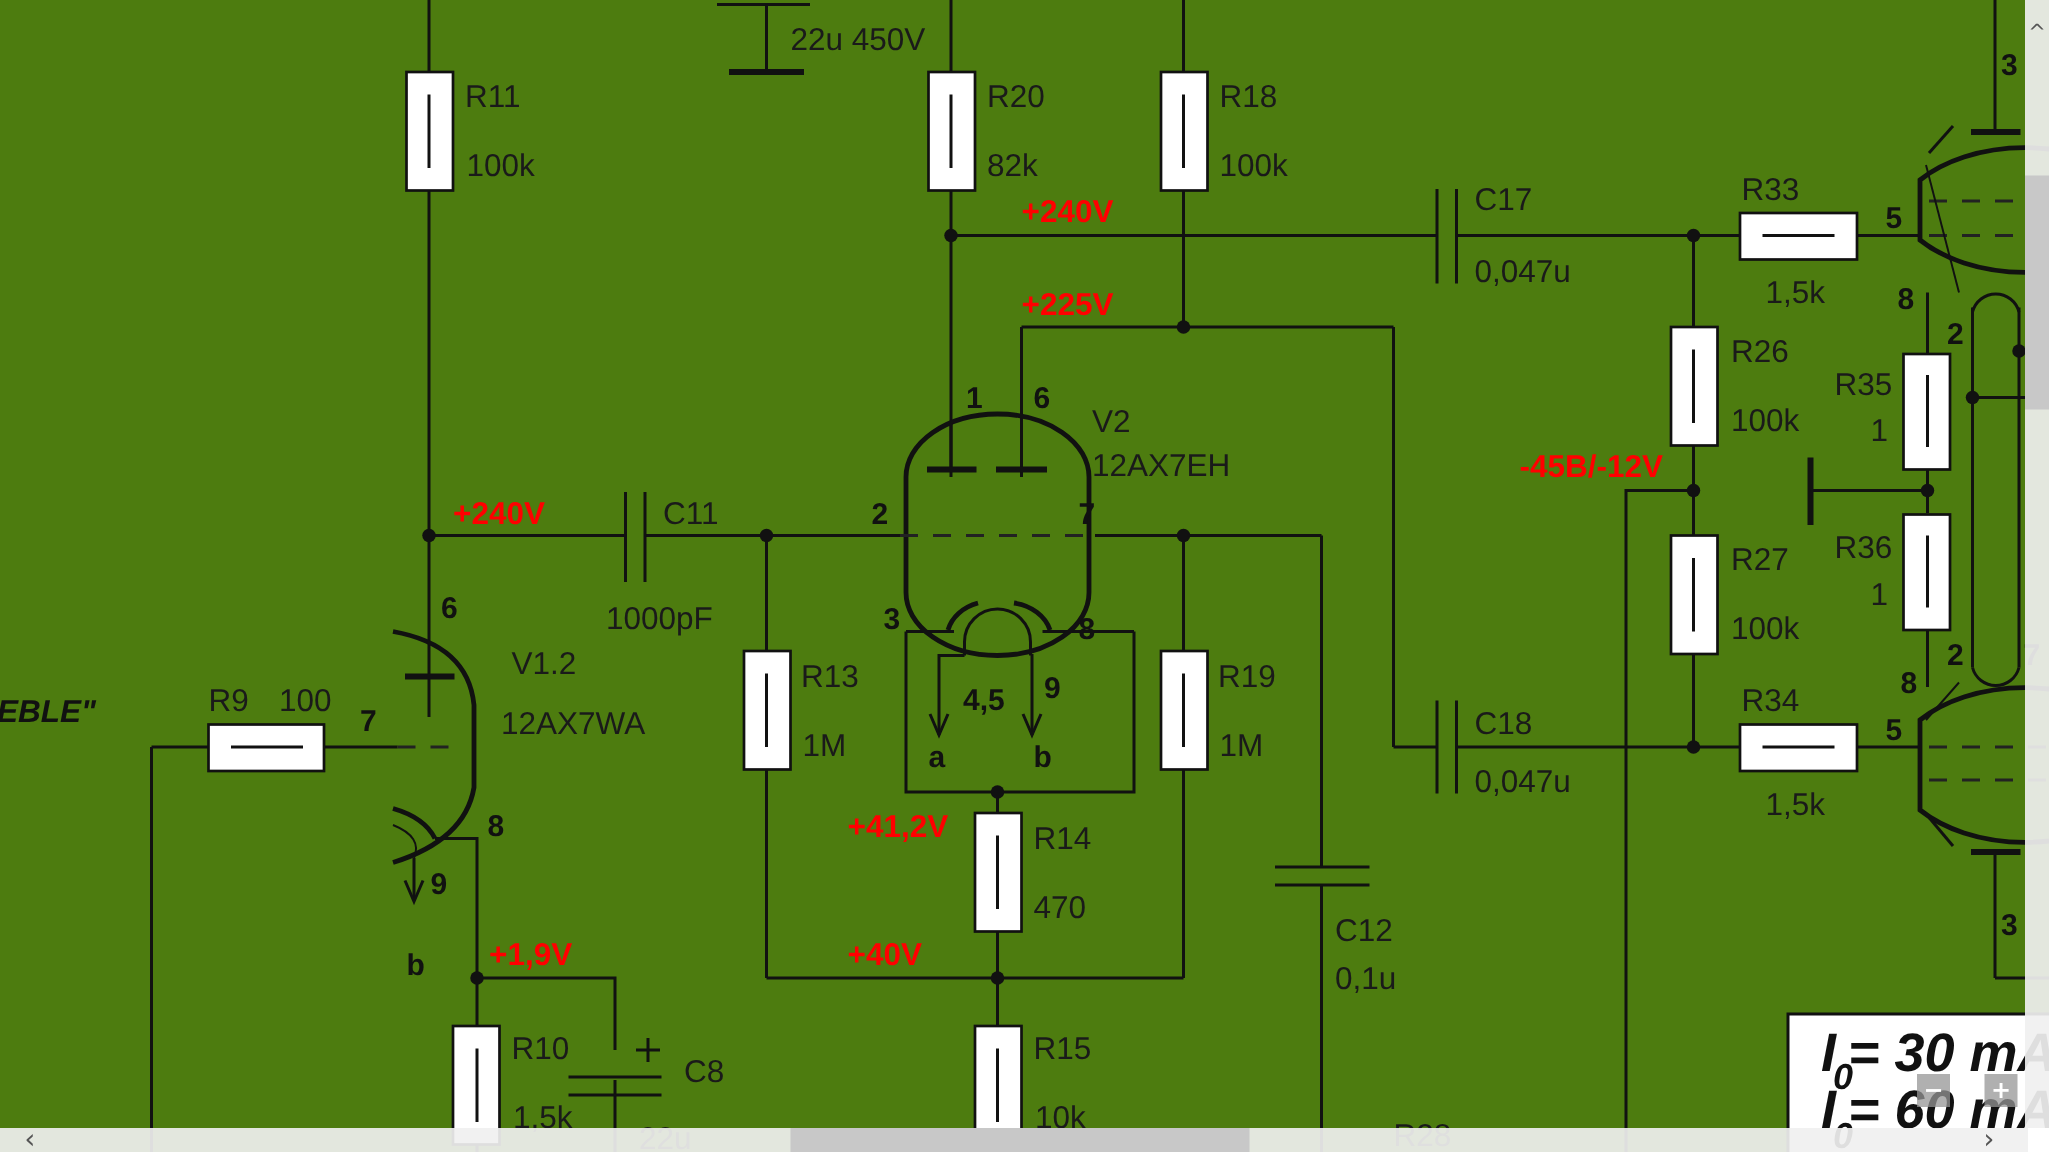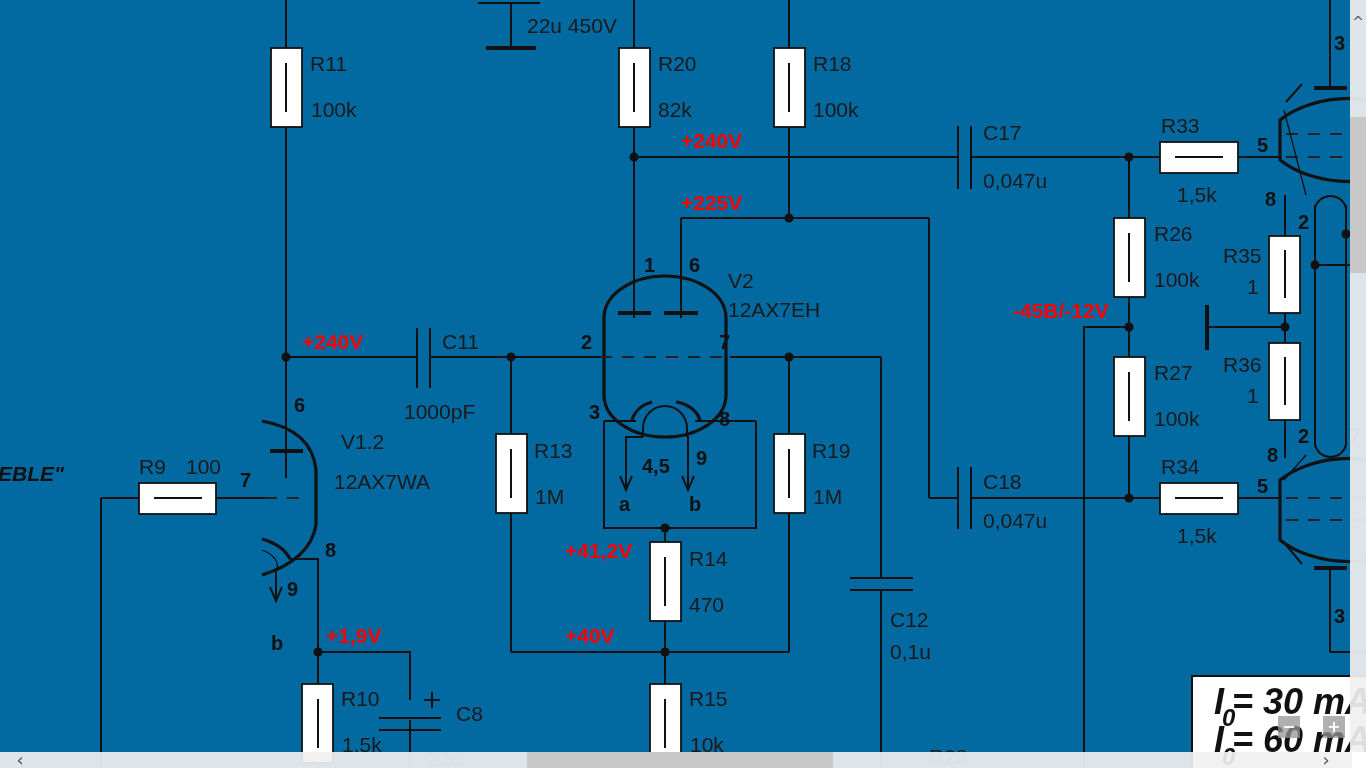--- a/index.html
+++ b/index.html
@@ -1,16 +1,16 @@
 <!DOCTYPE html>
 <html><head>
 <meta charset="utf-8">
 <style>
   html, body { margin:0; padding:0; width:1366px; height:768px; overflow:hidden; background:#ffffff; }
-  #viewer { position:absolute; left:0; top:0; width:1366px; height:768px; overflow:hidden; background:#0369a1; }
+  #viewer { position:absolute; left:0; top:0; width:1366px; height:768px; overflow:hidden; background:#4d7c0f; }
   #schematic { position:absolute; left:0; top:0; }
   .w { stroke:#111; stroke-width:2; fill:none; }
   .wt { stroke:#111; stroke-width:1.3; fill:none; }
   .tube { stroke:#111; stroke-width:3.2; fill:none; }
   .plate { stroke:#111; stroke-width:4; fill:none; }
   .grid { stroke:#222; stroke-width:2; fill:none; stroke-dasharray:12 10; }
   .res { stroke:#111; stroke-width:1.8; fill:#fff; }
   .dot { fill:#111; }
   .lbl { font-family:"Liberation Sans", sans-serif; font-size:21px; fill:#1a1a1a; }
   .pin { font-family:"Liberation Sans", sans-serif; font-size:20px; font-weight:bold; fill:#111; }

